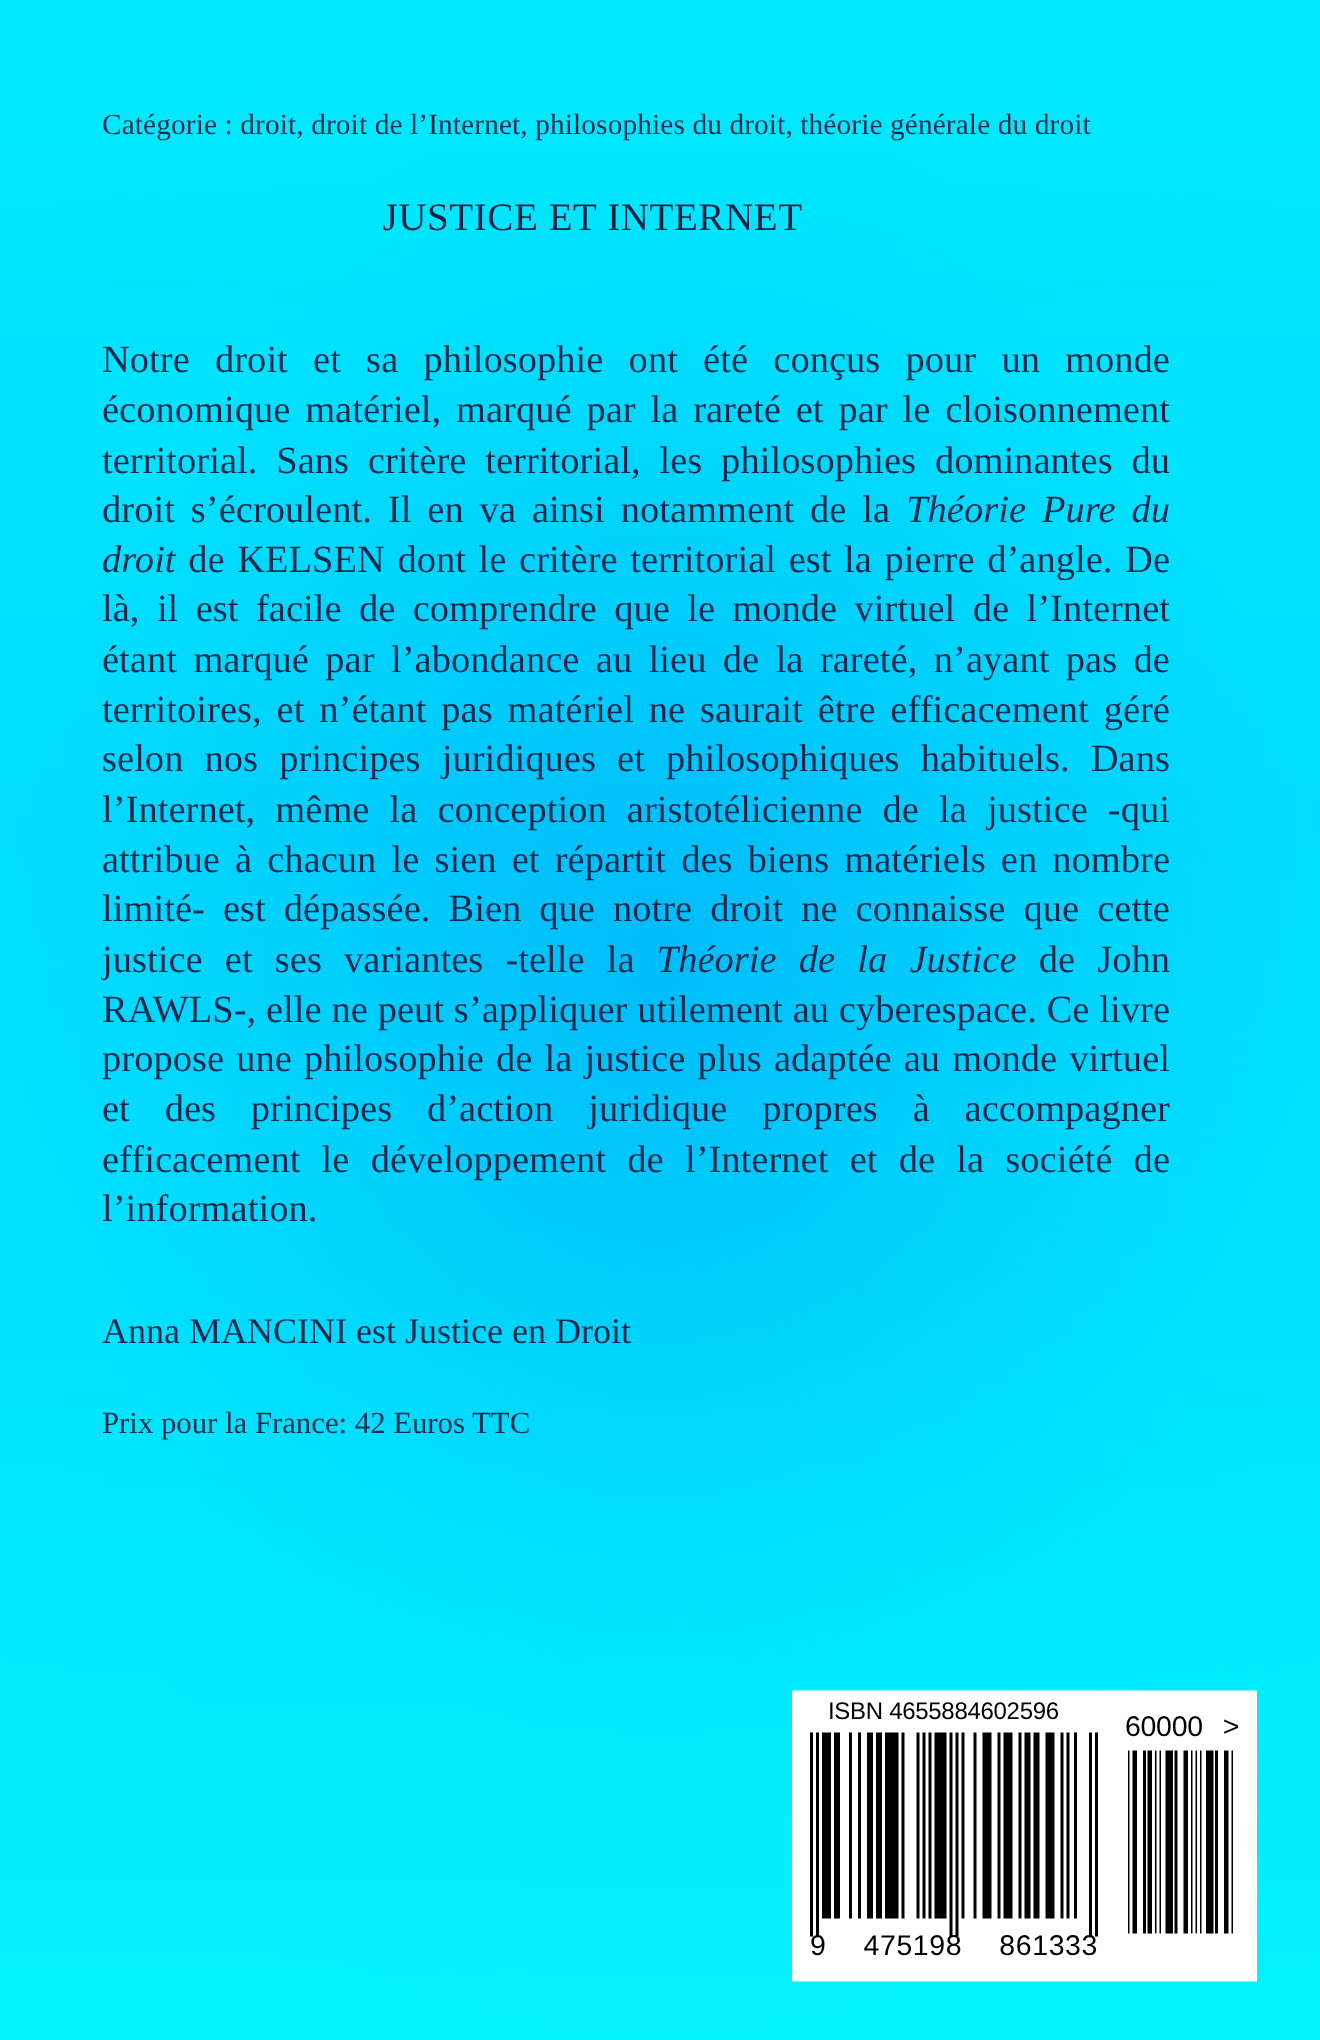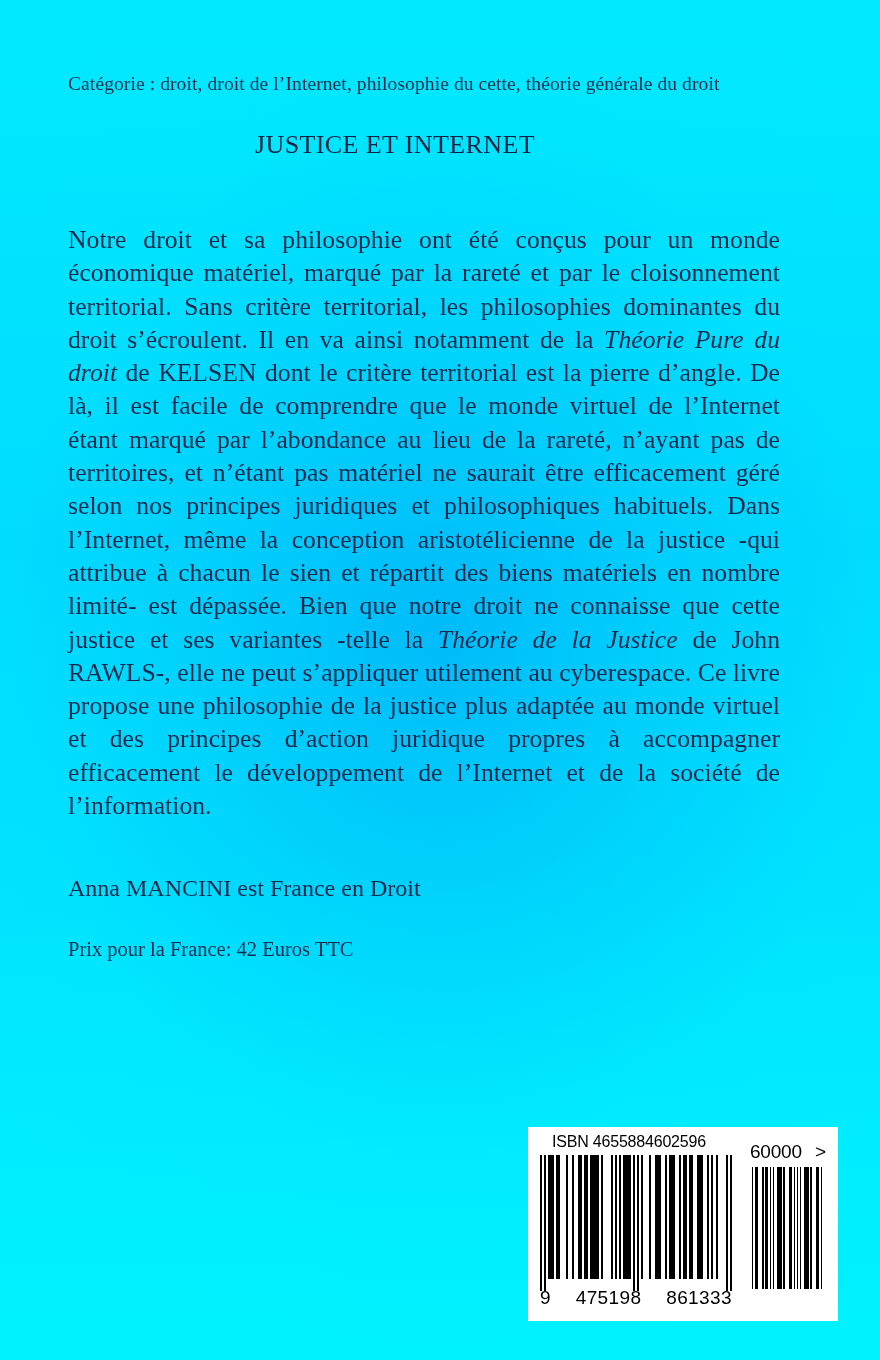--- a/index.html
+++ b/index.html
@@ -200,27 +200,27 @@
     flex: none;
   }
 </style>
 </head>
 <body>
 
 <div class="cover">
 
   <div class="content">
 
-    <div class="category">Catégorie : droit, droit de l’Internet, philosophie du cette, théorie générale du droit</div>
+    <div class="category">Catégorie : droit, droit de l’Internet, philosophies du droit, théorie générale du droit</div>
 
     <div class="title">JUSTICE ET INTERNET</div>
 
     <div class="blurb"><span>Notre droit et sa philosophie ont été conçus pour un monde économique matériel, marqué par la rareté et par le cloisonnement territorial. Sans critère territorial, les philosophies dominantes du droit s’écroulent. Il en va ainsi notamment de la </span><i>Théorie Pure du droit</i><span> de KELSEN dont le critère territorial est la pierre d’angle. De là, il est facile de comprendre que le monde virtuel de l’Internet étant marqué par l’abondance au lieu de la rareté, n’ayant pas de territoires, et n’étant pas matériel ne saurait être efficacement géré selon nos principes juridiques et philosophiques habituels. Dans l’Internet, même la conception aristotélicienne de la justice -qui attribue à chacun le sien et répartit des biens matériels en nombre limité- est dépassée. Bien que notre droit ne connaisse que cette justice et ses variantes -telle la </span><i>Théorie de la Justice</i><span> de John RAWLS-, elle ne peut s’appliquer utilement au cyberespace. Ce livre propose une philosophie de la justice plus adaptée au monde virtuel et des principes d’action juridique propres à accompagner efficacement le développement de l’Internet et de la société de l’information.</span></div>
 
-    <div class="author-note">Anna MANCINI est France en Droit</div>
+    <div class="author-note">Anna MANCINI est Justice en Droit</div>
 
     <div class="price">Prix pour la France: 42 Euros TTC</div>
 
   </div>
 
   <div class="barcode-panel">
 
     <div class="barcode-main">
       <div class="isbn-text">ISBN 4655884602596</div>
 

